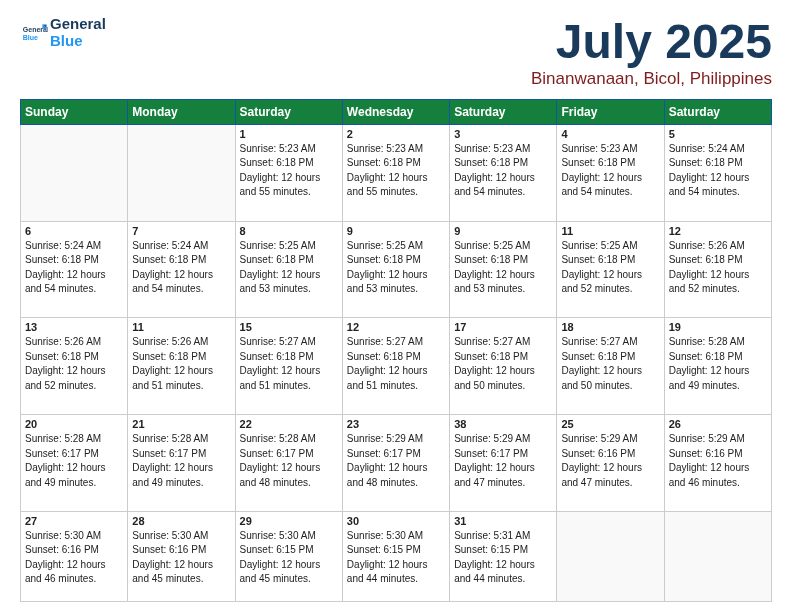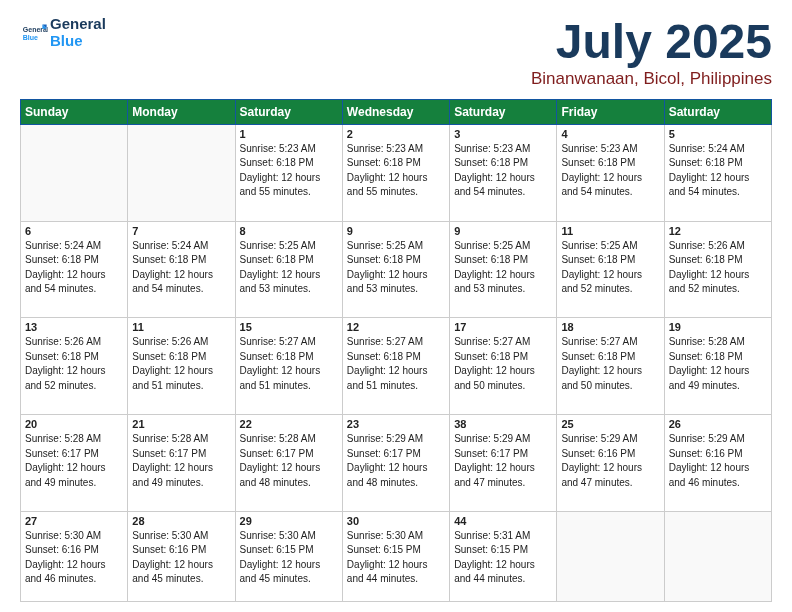--- a/index.html
+++ b/index.html
@@ -322,21 +322,21 @@
 Sunset: 6:15 PM
 Daylight: 12 hours and 45 minutes.</div>
           </td>
           <td>
             <span class="day-number">30</span>
             <div class="day-info" style="white-space: pre-line;">Sunrise: 5:30 AM
 Sunset: 6:15 PM
 Daylight: 12 hours and 44 minutes.</div>
           </td>
           <td>
-            <span class="day-number">44</span>
+            <span class="day-number">31</span>
             <div class="day-info" style="white-space: pre-line;">Sunrise: 5:31 AM
 Sunset: 6:15 PM
 Daylight: 12 hours and 44 minutes.</div>
           </td>
           <td class="empty-cell"></td>
           <td class="empty-cell"></td>
         </tr>
       </tbody>
   </table>
 </div>

